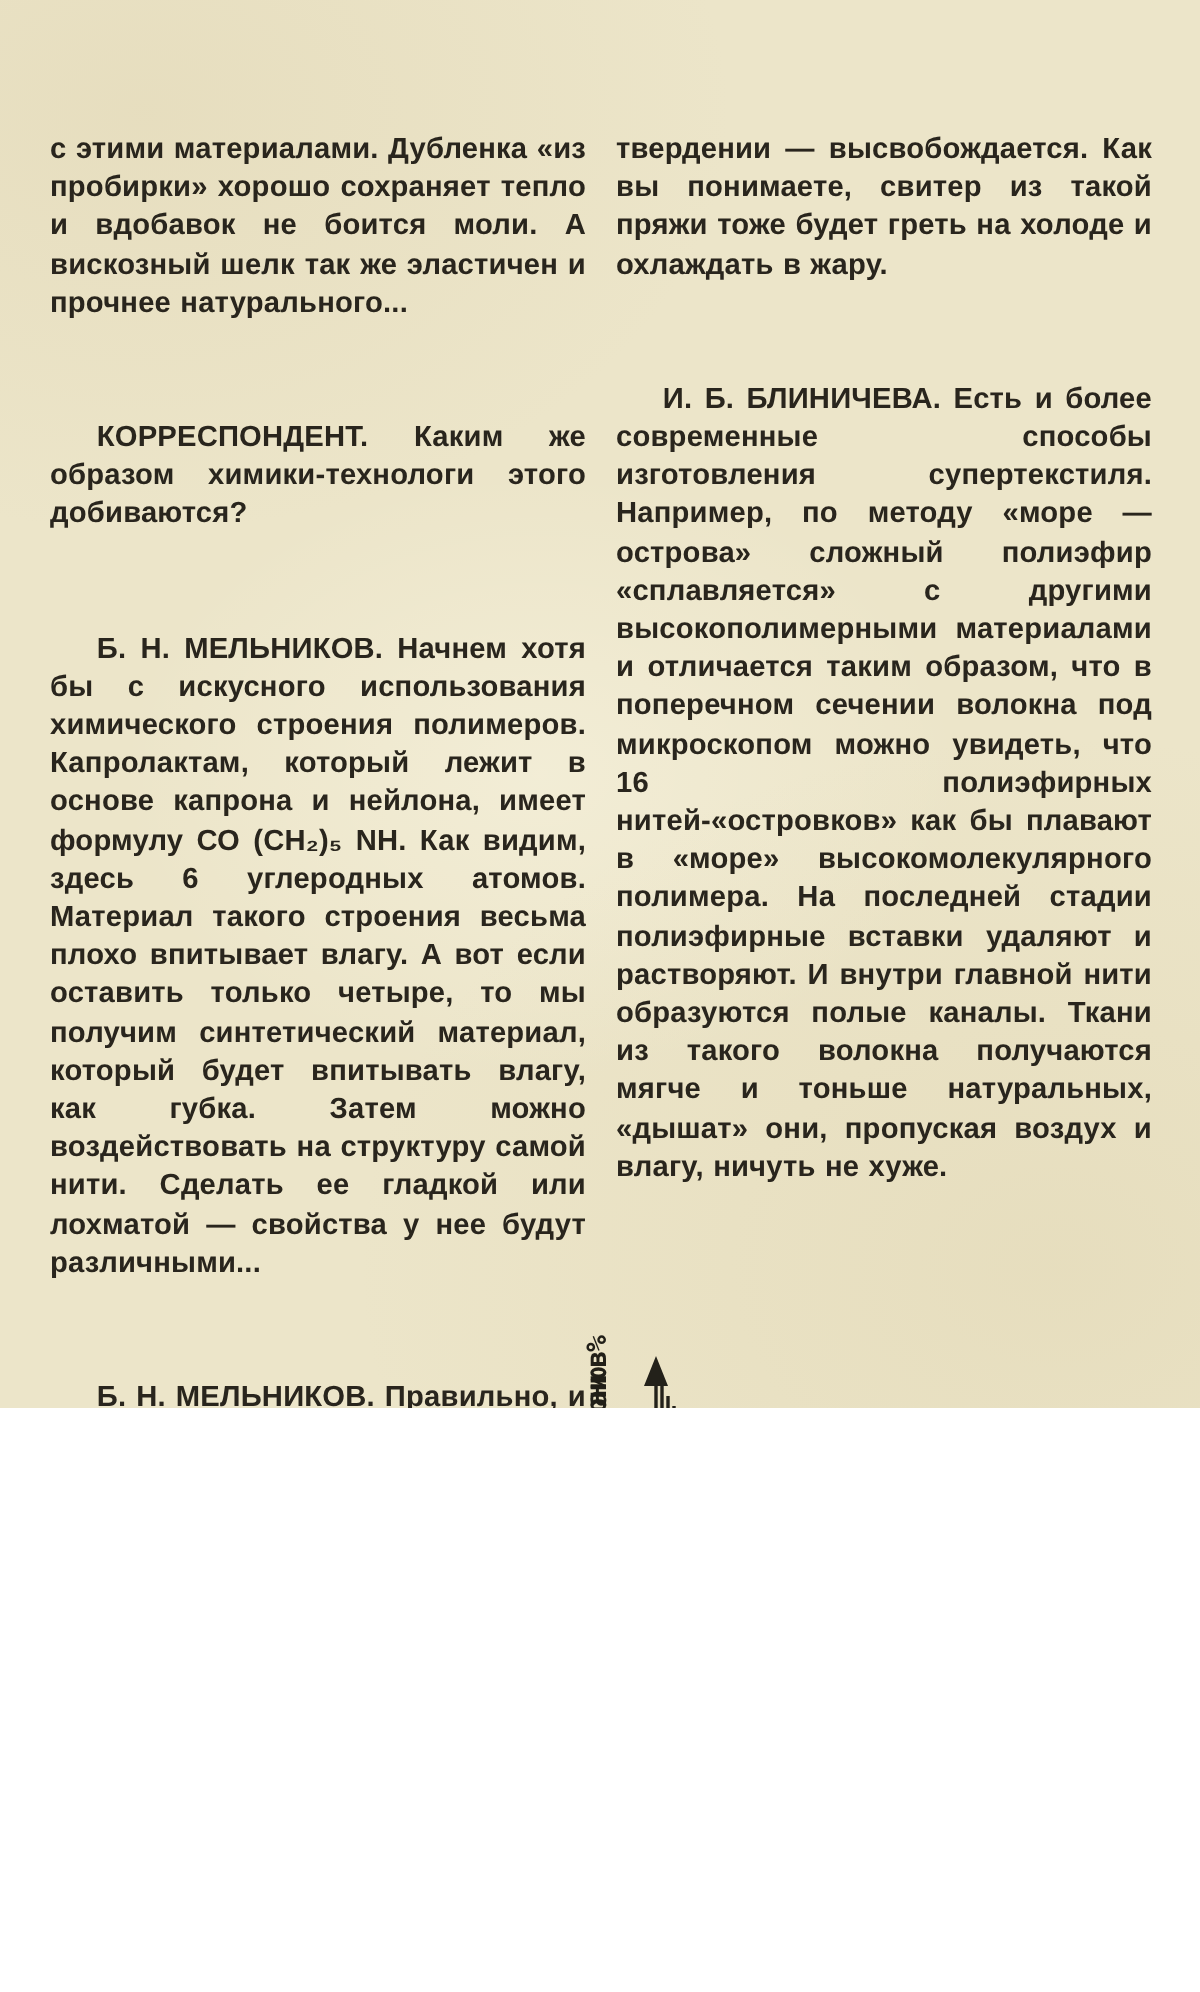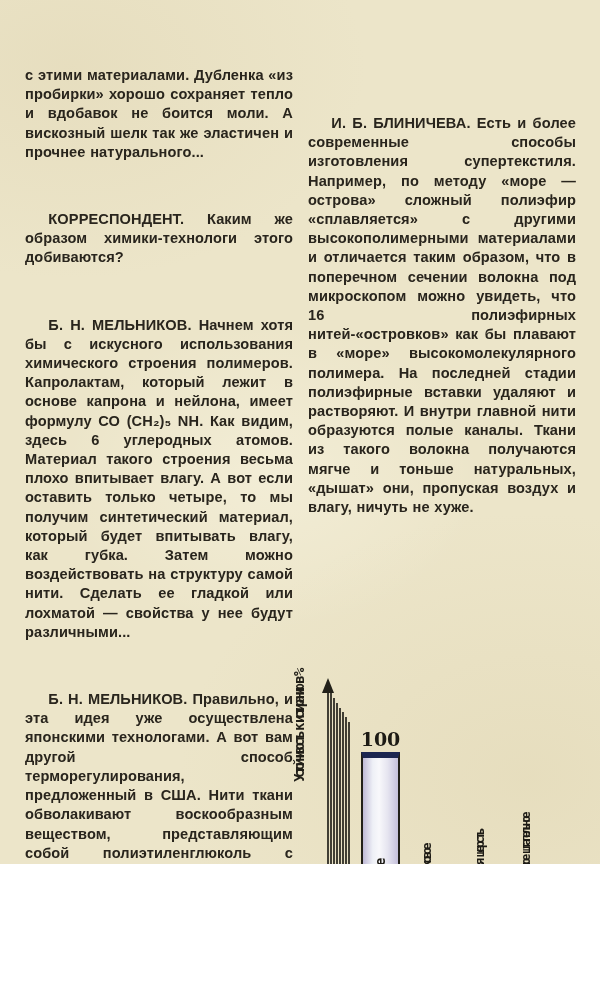--- a/index.html
+++ b/index.html
@@ -1,18 +1,18 @@
 <!DOCTYPE html>
 <html lang="ru"><head>
 <meta charset="utf-8">
 <style>
   html,body{margin:0;padding:0;}
   .page{
     position:relative;
-    width:600px;height:864px;
+    width:600px;height:704px;
     background:
       radial-gradient(ellipse 420px 300px at 12% 8%, rgba(214,200,160,.25), rgba(0,0,0,0) 70%),
       radial-gradient(ellipse 500px 380px at 88% 90%, rgba(210,195,150,.22), rgba(0,0,0,0) 70%),
       radial-gradient(ellipse 300px 220px at 45% 55%, rgba(255,252,238,.35), rgba(0,0,0,0) 70%),
       #ece5c9;
     overflow:hidden;
     font-family:"Liberation Sans", sans-serif;
     color:#29251d;
   }
   .col{
@@ -64,20 +64,21 @@
 <div class="page">
 
   <div class="col col-left">
     <p>с этими материалами. Дубленка «из пробирки» хорошо сохраняет тепло и вдобавок не боится моли. А вискозный шелк так же эластичен и прочнее натурального...</p>
     <p class="ind">КОРРЕСПОНДЕНТ. Каким же образом химики-технологи этого добиваются?</p>
     <p class="ind">Б. Н. МЕЛЬНИКОВ. Начнем хотя бы с искусного использования химического строения полимеров. Капролактам, который лежит в основе капрона и нейлона, имеет формулу СО (СН₂)₅ NН. Как видим, здесь 6 углеродных атомов. Материал такого строения весьма плохо впитывает влагу. А вот если оставить только четыре, то мы получим синтетический материал, который будет впитывать влагу, как губка. Затем можно воздействовать на структуру самой нити. Сделать ее гладкой или лохматой — свойства у нее будут различными...</p>
     <p class="ind">Б. Н. МЕЛЬНИКОВ. Правильно, и эта идея уже осуществлена японскими технологами. А вот вам другой способ терморегулирования, предложенный в США. Нити ткани обволакивают воскообразным веществом, представляющим собой полиэтиленглюколь с молекулярным весом 1000. Его молекулярная структура в зависимости от температуры может быть то в размягченном, то в твердом состоянии. Причем при размягчении тепло поглощается, а при за-</p>
   </div>
 
   <div class="col col-right">
+    <p>твердении — высвобождается. Как вы понимаете, свитер из такой пряжи тоже будет греть на холоде и охлаждать в жару.</p>
     <p class="ind">И. Б. БЛИНИЧЕВА. Есть и более современные способы изготовления супертекстиля. Например, по методу «море — острова» сложный полиэфир «сплавляется» с другими высокополимерными материалами и отличается таким образом, что в поперечном сечении волокна под микроскопом можно увидеть, что 16 полиэфирных нитей-«островков» как бы плавают в «море» высокомолекулярного полимера. На последней стадии полиэфирные вставки удаляют и растворяют. И внутри главной нити образуются полые каналы. Ткани из такого волокна получаются мягче и тоньше натуральных, «дышат» они, пропуская воздух и влагу, ничуть не хуже.</p>
   </div>
 
   <div class="chart">
     <svg class="axes-svg" width="306" height="312" viewBox="0 0 306 312">
 
       <g stroke="#dee834" stroke-width="7" opacity="0.9">
         <path d="M40 261 H142"></path>
         <path d="M178 264 H272"></path>
         <path d="M204 253 H268"></path>

